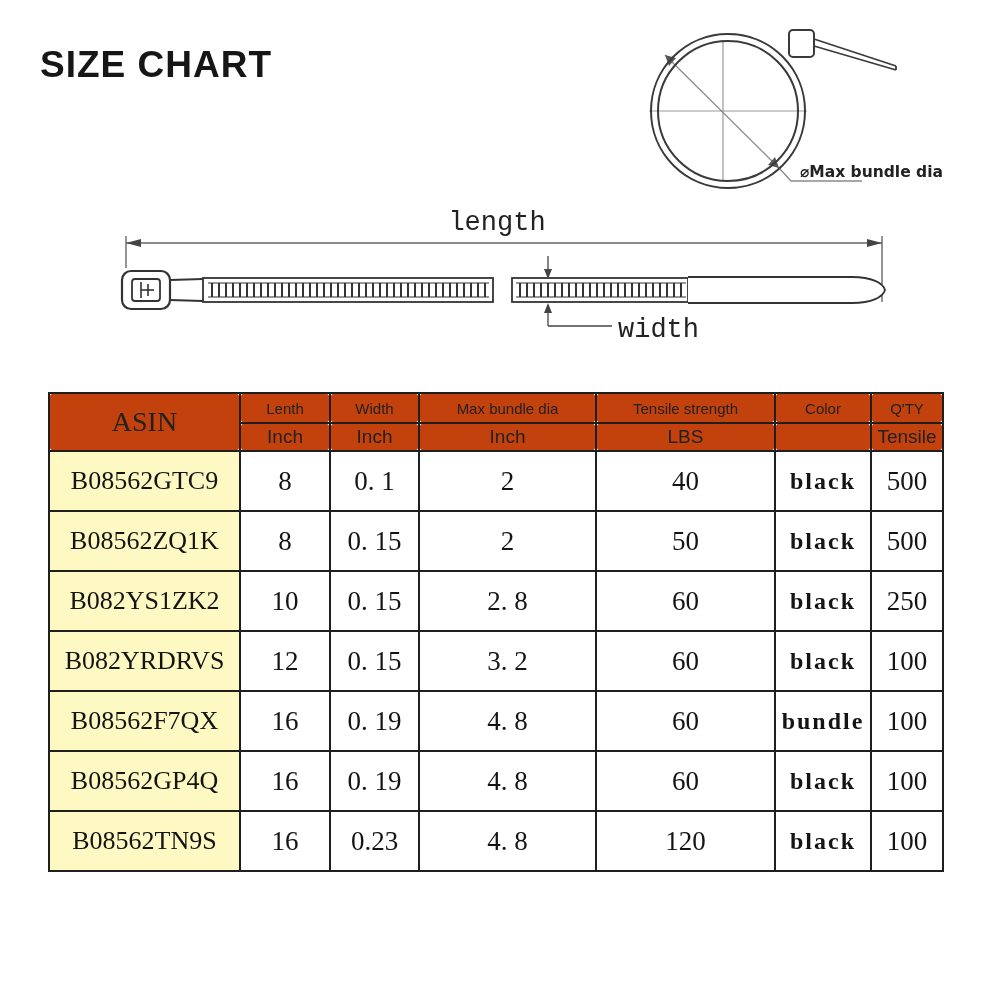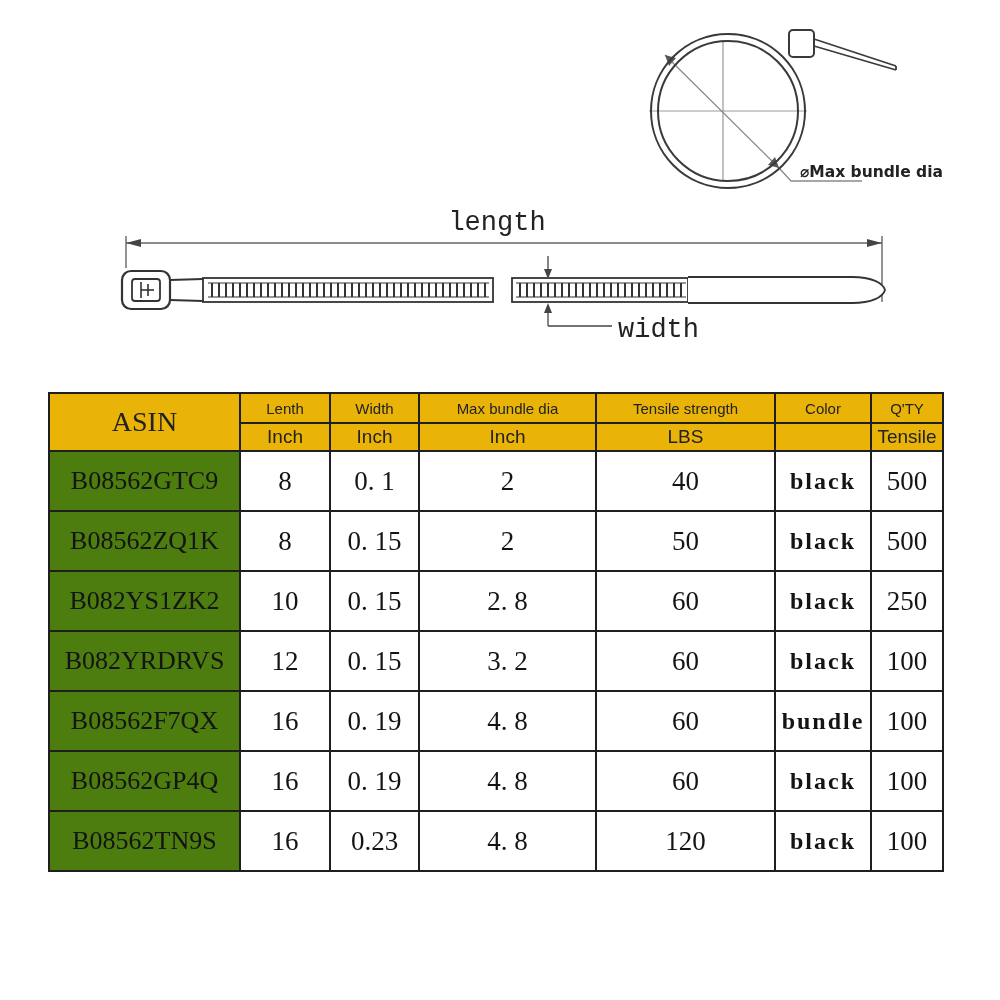--- a/index.html
+++ b/index.html
@@ -18,36 +18,37 @@
   .dia-label { font-family:"DejaVu Sans", sans-serif; font-size:15.5px; font-weight:700; fill:#222; }
 
   table.size-table {
     position:absolute; left:48px; top:392px;
     border-collapse:collapse; table-layout:fixed; width:894px;
   }
   .size-table th, .size-table td {
     border:2px solid #1f1f1f; text-align:center; vertical-align:middle;
     padding:0; overflow:hidden; white-space:nowrap;
   }
-  .size-table thead th { background:#eab308; font-weight:400; color:#222; }
+  .size-table thead th { background:#c2410c; font-weight:400; color:#222;border-radius:6px; }
   .hdr-top th { height:28px; font-size:15px; }
   .hdr-sub th { height:26px; font-size:19px; }
   th.asin-h   { font-family:"Liberation Serif", serif; font-size:28px; color:#1a1a1a; }
   .size-table tbody td {
     height:58px; background:#fff;
     font-family:"Liberation Serif", serif; font-size:27px; color:#141414;
   }
-  .size-table tbody td.c-asin  { background:#4d7c0f; font-size:26px; }
+  .size-table tbody td.c-asin  { background:#fef9c3; font-size:26px; }
   .size-table tbody td.c-color { font-size:24px; letter-spacing:2px;font-weight:bold; }
 </style>
 </head>
 <body>
 
 <div class="page">
 
+  <div class="title">SIZE CHART</div>
 
   <svg id="loop-svg" width="385" height="195" viewBox="615 8 385 195">
     <g stroke="#9a9a9a" stroke-width="1.2">
       <line x1="649" y1="111" x2="807" y2="111"></line>
       <line x1="723" y1="40" x2="723" y2="180"></line>
     </g>
     <g>
       <line x1="665" y1="55" x2="779" y2="168" stroke="#8a8a8a" stroke-width="1.3"></line>
       <polygon points="665,55 676,58 669,66" fill="#555"></polygon>
       <polygon points="779,168 768,165 775,157" fill="#555"></polygon>

